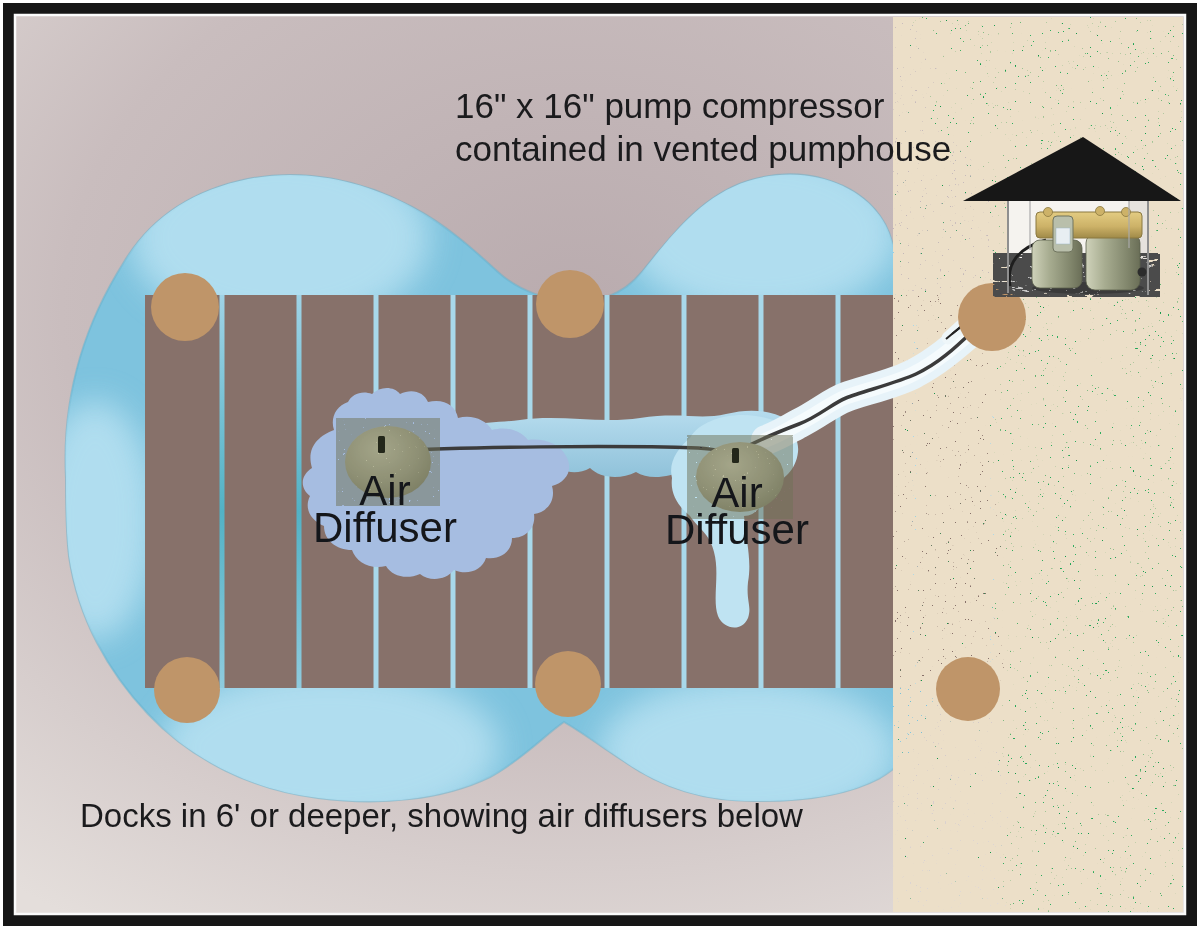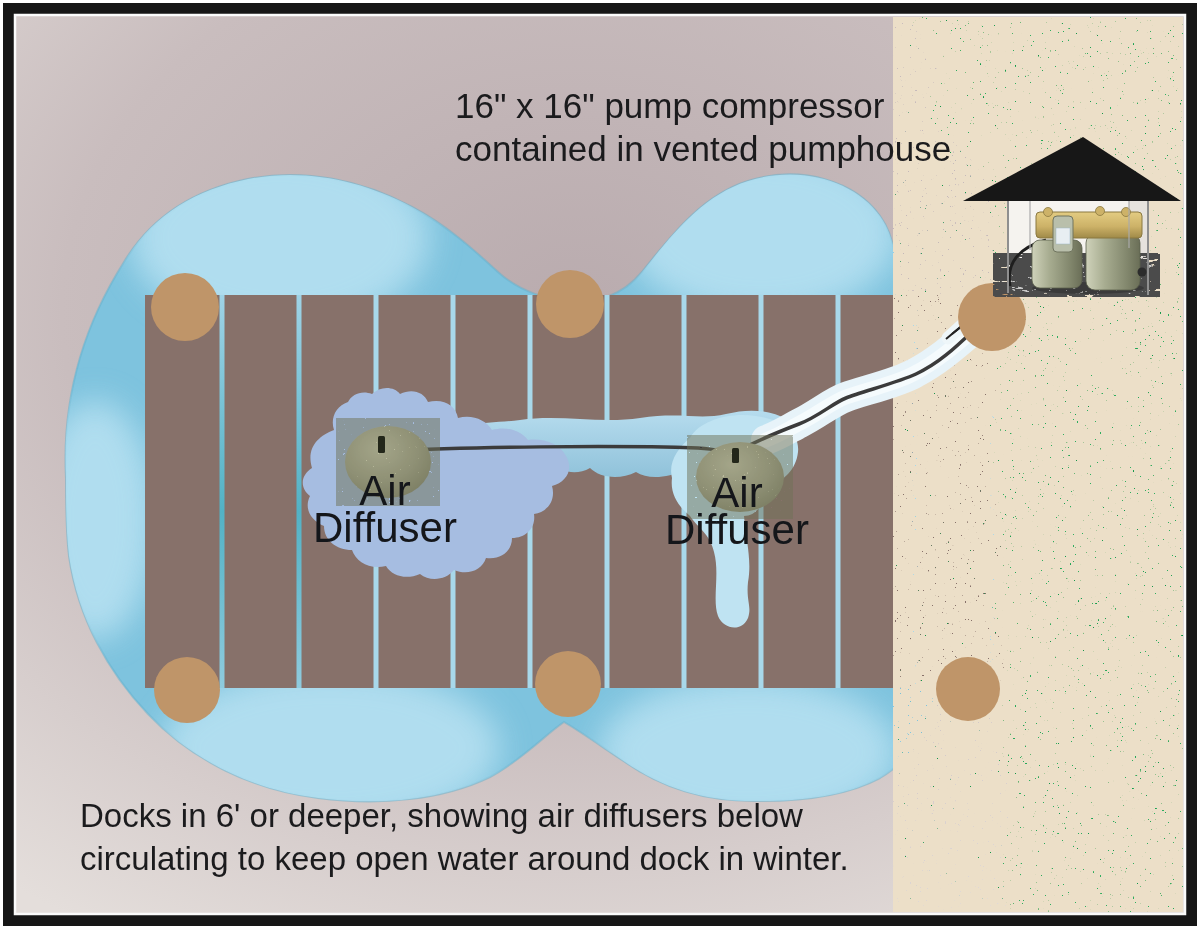--- a/index.html
+++ b/index.html
@@ -201,15 +201,14 @@
   <div>Diffuser</div>
 </div>
 
 <div class="diff-label" id="diff-label-right">
   <div>Air</div>
   <div>Diffuser</div>
 </div>
 
 <div class="txt" id="caption">
   <div>Docks in 6' or deeper, showing air diffusers below</div>
-  <div>circulating to keep open water around dock in winter.</div>
 </div>
 </div>
 
 </body></html>

